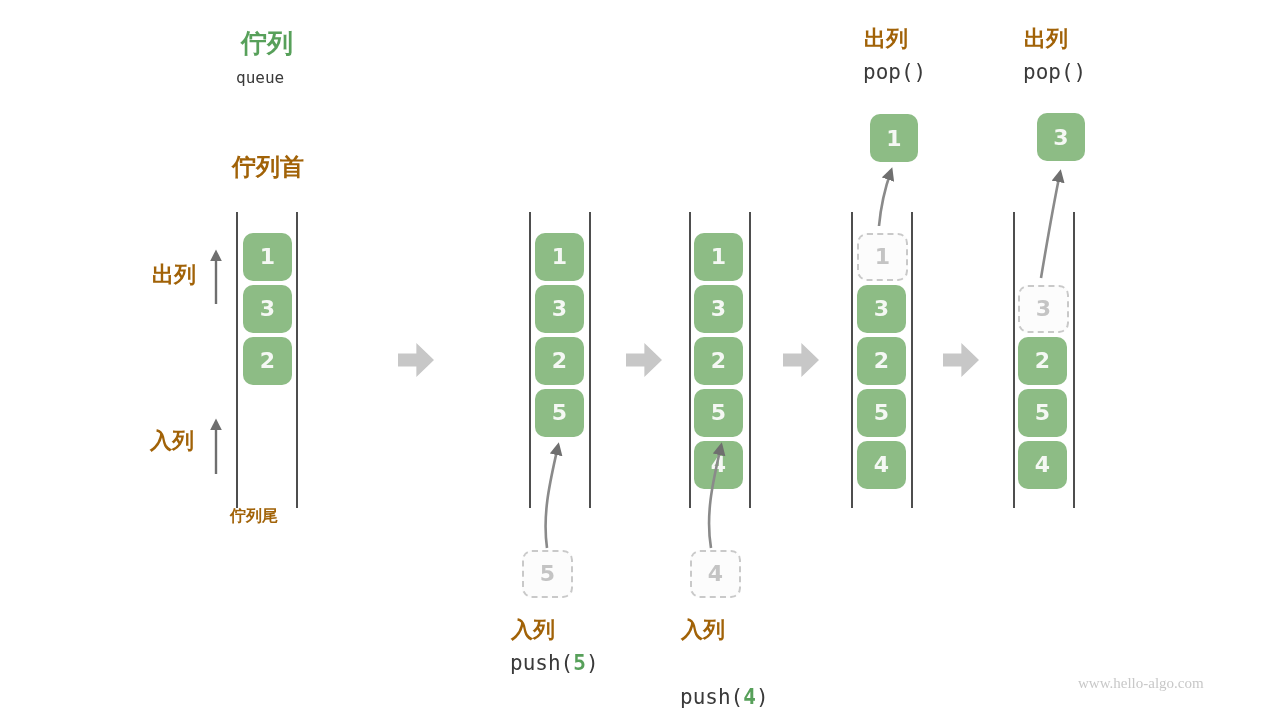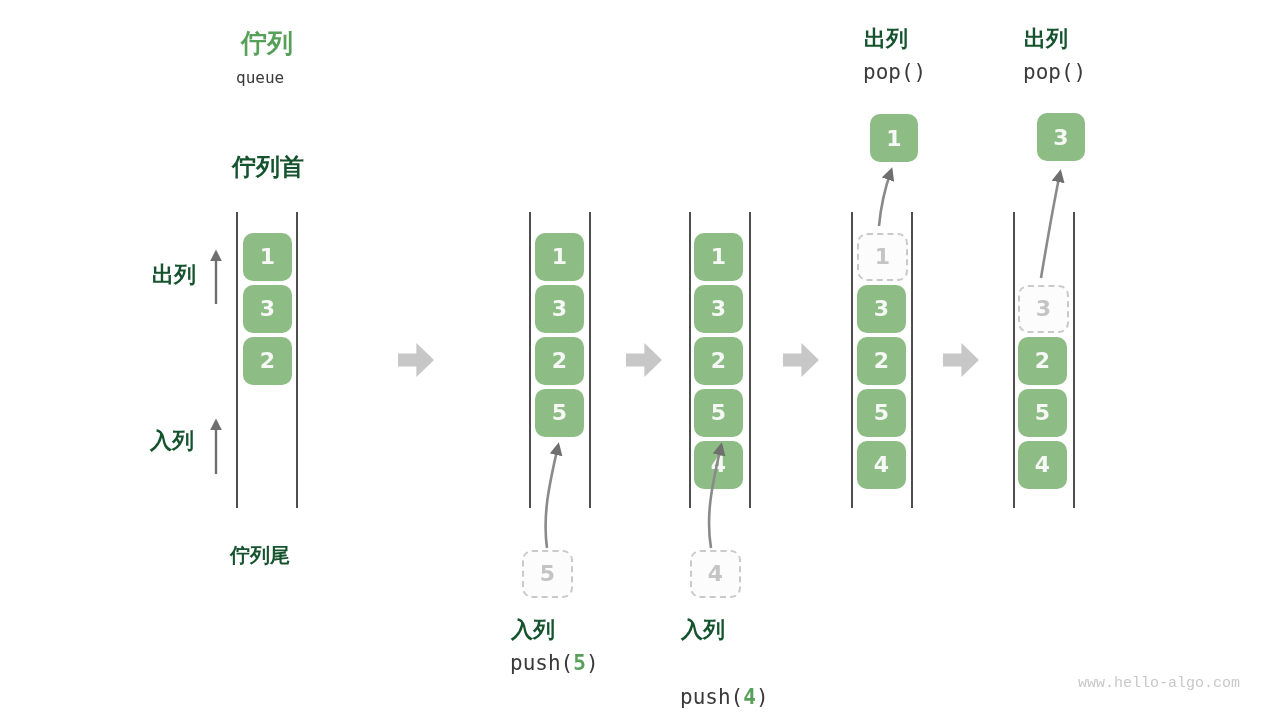--- a/index.html
+++ b/index.html
@@ -1,28 +1,28 @@
 <!DOCTYPE html>
 <html><head>
 <meta charset="utf-8">
 <style>
   html,body{margin:0;padding:0;}
   body{width:1280px;height:720px;background:#ffffff;overflow:hidden;
        font-family:"DejaVu Sans",sans-serif;}
   .canvas{position:relative;width:1280px;height:592px;background:#fff;text-align:right;}
 
-  .zh{font-weight:700;color:#14532d;line-height:1;}
+  .zh{font-weight:700;color:#a16207;line-height:1;}
   .code{font-family:"DejaVu Sans Mono",monospace;color:#3A3A3A;line-height:1;}
 
   .title-zh{position:absolute;left:241px;top:30px;font-size:26px;font-weight:700;
             color:#57A05A;line-height:1;}
   .title-en{position:absolute;left:236px;top:70px;font-size:16px;}
 
   .front-label{position:absolute;left:232px;top:155px;font-size:24px;}
-  .rear-label{position:absolute;left:230px;top:545px;font-size:20px;}
+  .rear-label{position:absolute;left:230px;top:508px;font-size:16px;}
   .deq-label{position:absolute;left:152px;top:264px;font-size:22px;}
   .enq-label{position:absolute;left:150px;top:430px;font-size:22px;}
 
   .wall{position:absolute;top:212px;width:2px;height:296px;background:#4E4E4E;}
 
   .cell{position:absolute;width:49px;height:48px;border-radius:10px;
         background:#8DBC85;color:#F5F8F4;font-size:22px;font-weight:600;
         display:flex;align-items:center;justify-content:center;line-height:1;}
   .cell.dashed{background:#FCFCFC;border:2px dashed #C9C9C9;color:#C4C4C4;
         width:47px;height:44px;font-weight:600;}
@@ -34,21 +34,21 @@
         clip-path:polygon(0 31%,51% 31%,51% 0,100% 50%,51% 100%,51% 69%,0 69%);}
 
   .stage-label-zh{position:absolute;font-size:22px;}
   .stage-label-code{position:absolute;font-size:21px;}
   .arg-green{color:#57A05A;font-weight:700;}
 
   .overlay{position:absolute;left:0;top:0;width:1280px;height:720px;
         pointer-events:none;}
 
   .watermark{position:absolute;left:1078px;top:676px;font-size:15px;
-        color:#C8C8C8;font-family:Liberation Mono, monospace;line-height:1;}
+        color:#C8C8C8;font-family:Liberation Serif, serif;line-height:1;}
 </style>
 </head>
 <body>
 
 <div class="canvas">
 
   <div class="title-zh">佇列</div>
   <div class="title-en code">queue</div>
 
   <div class="front-label zh">佇列首</div>

